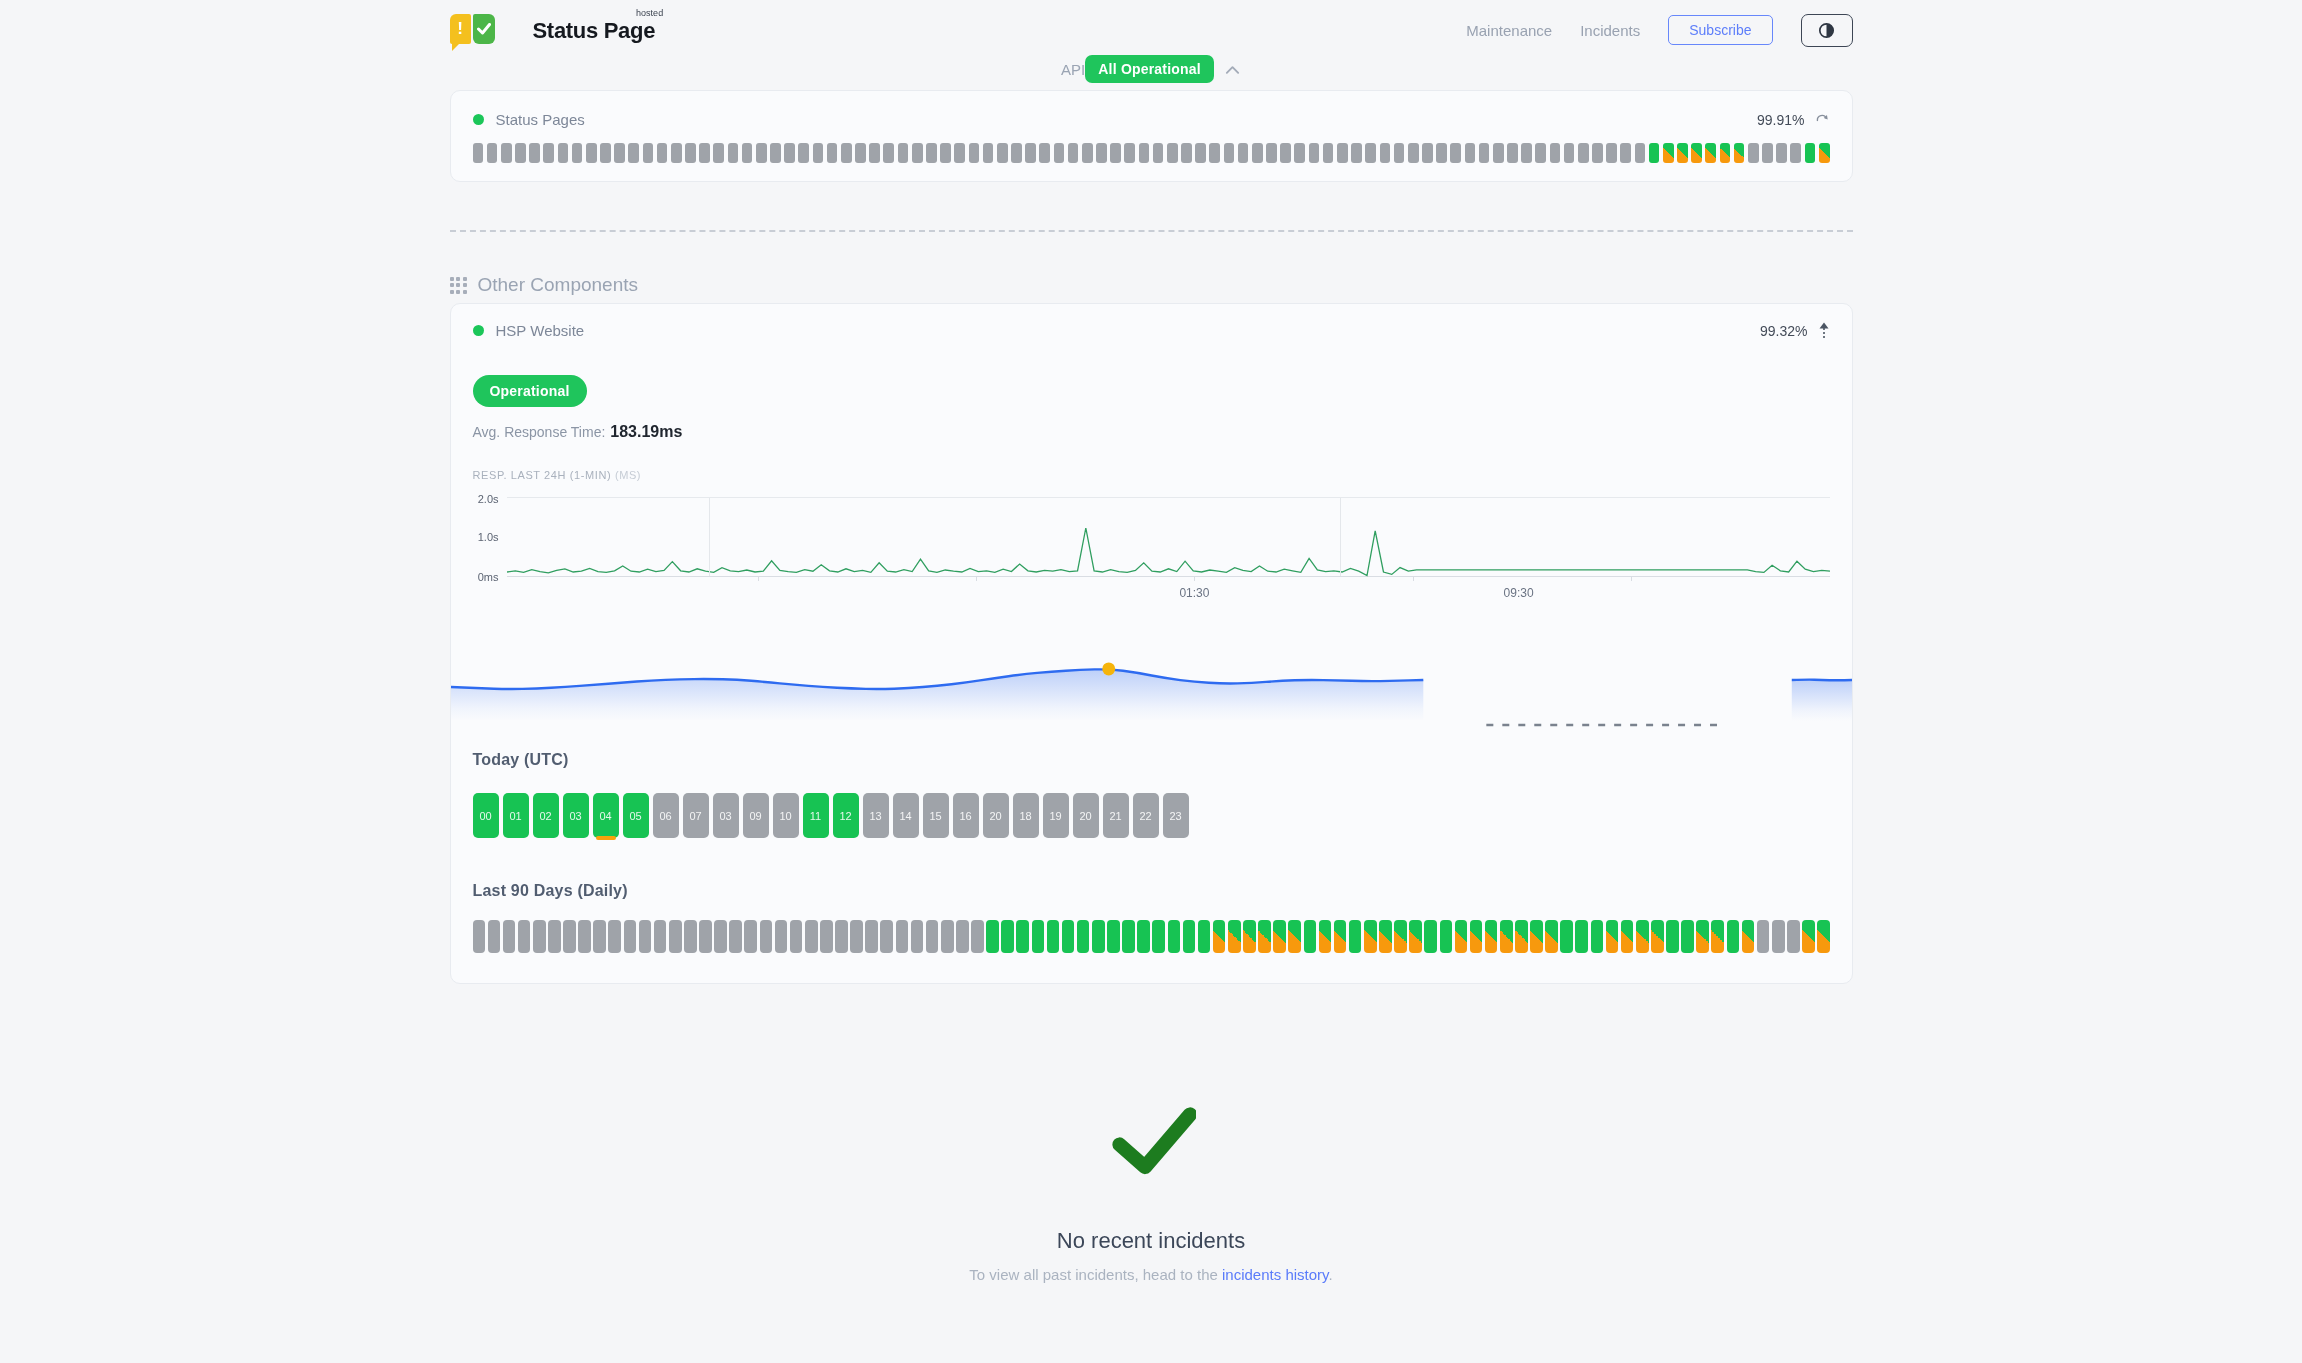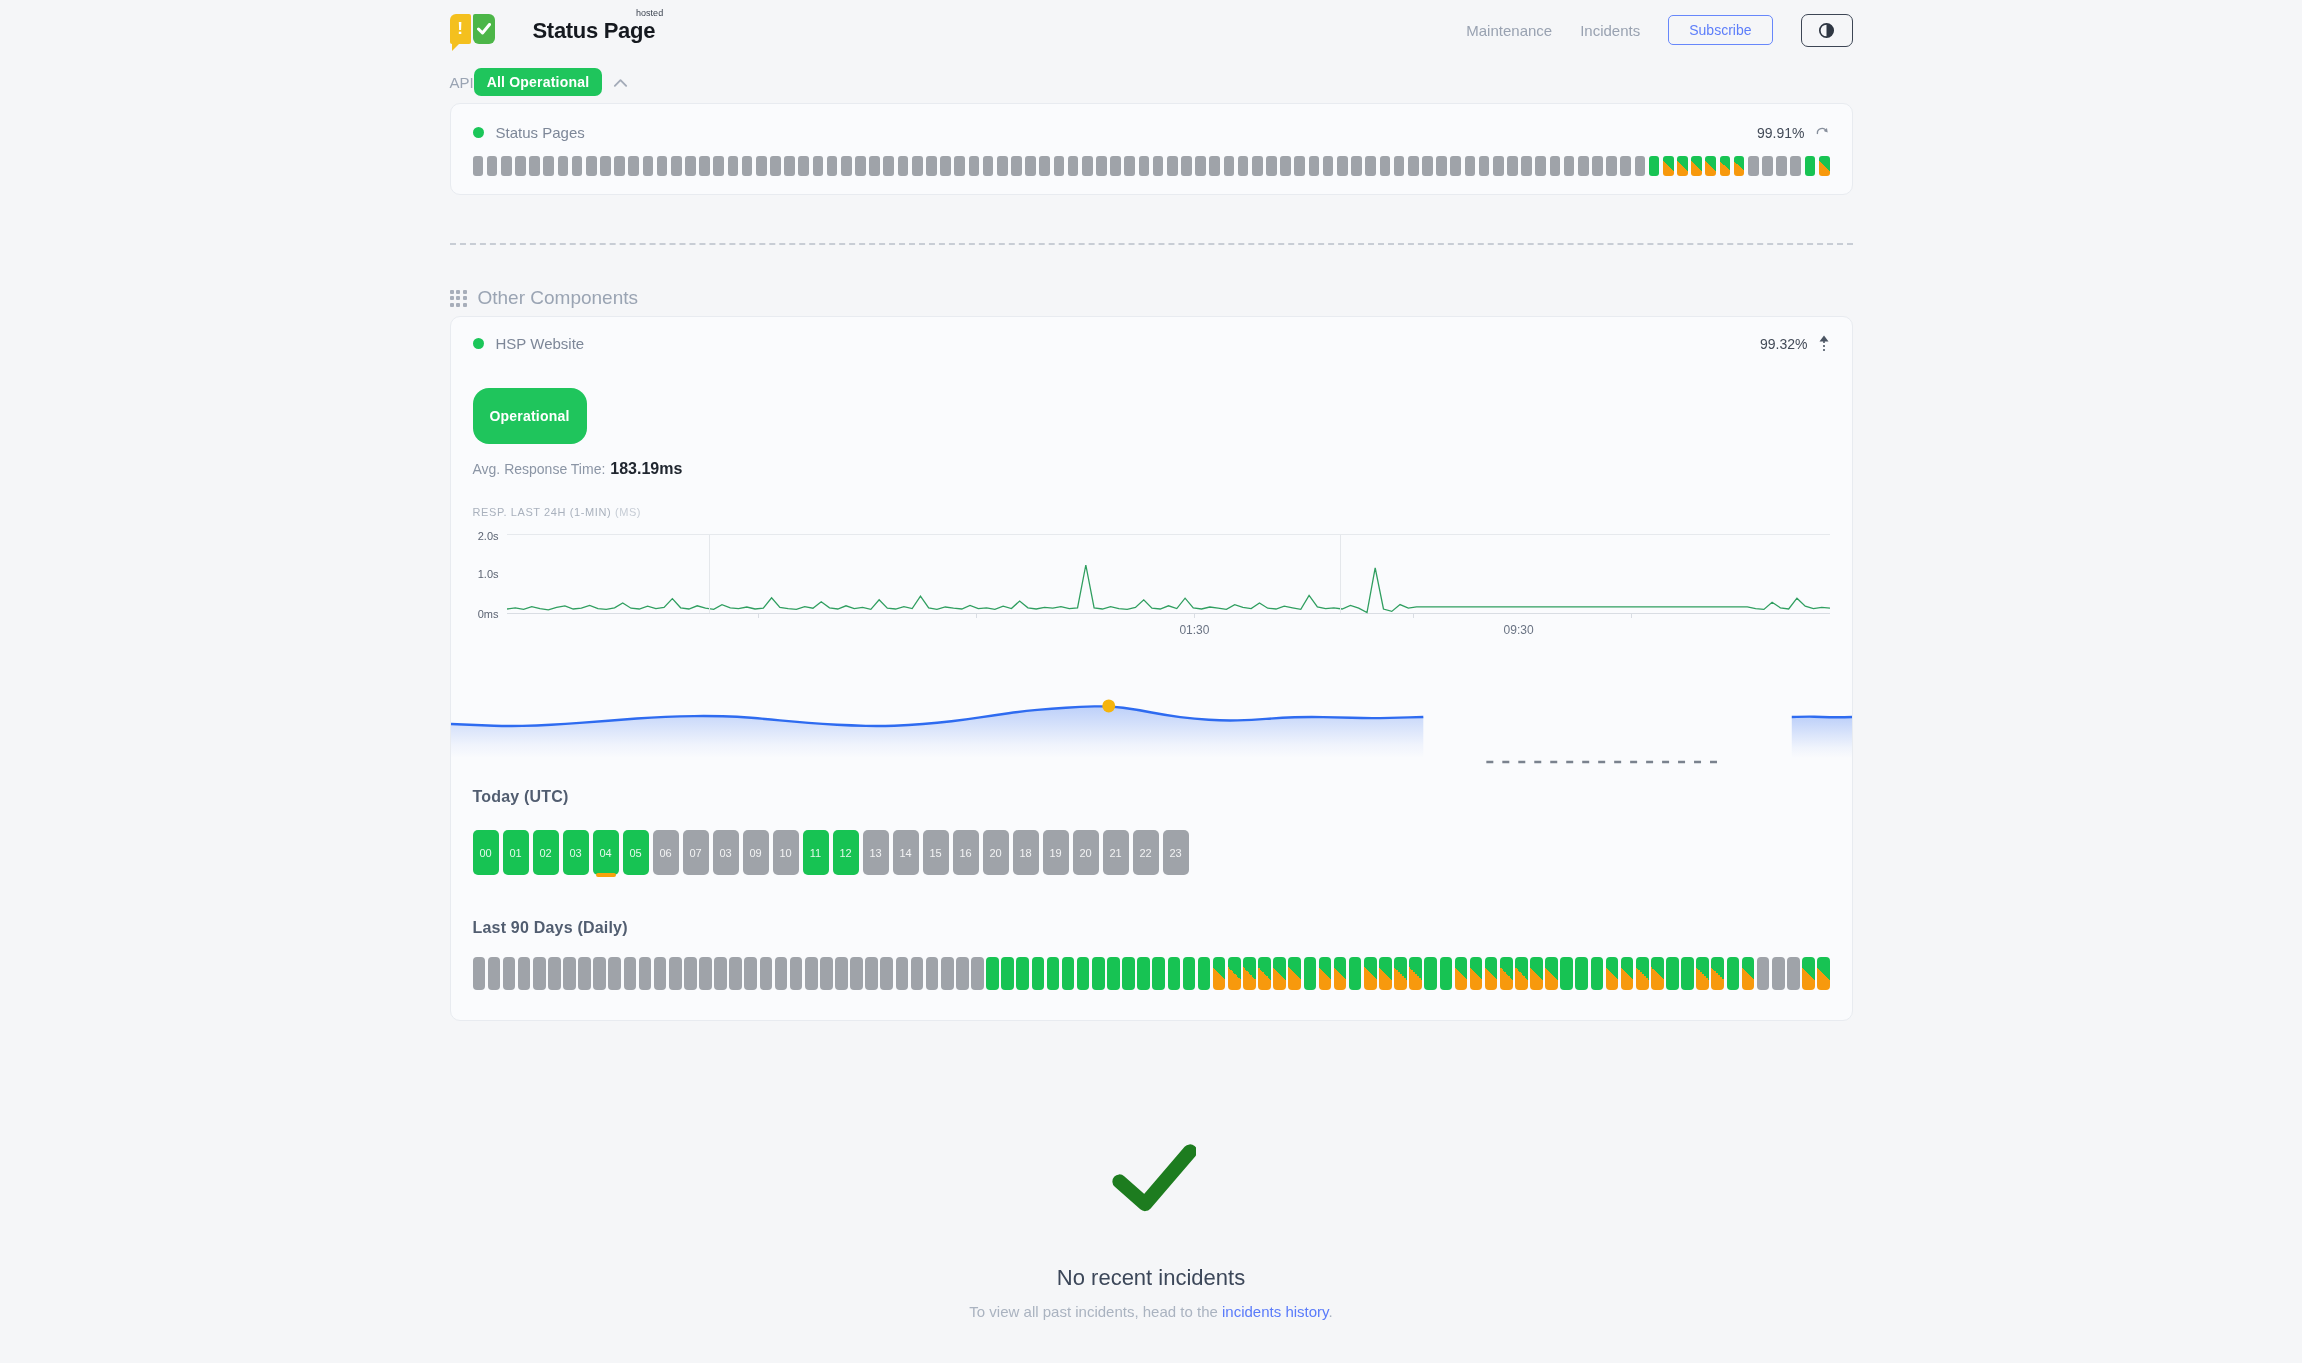--- a/index.html
+++ b/index.html
@@ -25,21 +25,21 @@
   .brand-title { font-size:22px; font-weight:bold; color:#15191f; letter-spacing:-0.3px;margin-left:28px; }
   .brand-sup { position:absolute; top:-4px; right:-8px; font-size:9px; color:#3c4450; font-weight:normal; }
   .nav { display:flex; align-items:center; gap:28px; }
   .nav-link { font-size:15px; color:#99a2b1; cursor:pointer; }
   .btn-subscribe { font-size:14px; color:#5d7efa; border:1.5px solid #6787fb; background:transparent;
                    border-radius:5px; padding:6px 20px; cursor:pointer; font-family:inherit; }
   .btn-theme { width:52px; height:33px; border:1.5px solid #3d4655; background:transparent;
                border-radius:7px; cursor:pointer; display:flex; align-items:center; justify-content:center; }
 
   
-  .topline { display:flex; align-items:center; justify-content:flex-start; margin-top:20px; }
+  .topline { display:flex; align-items:center; justify-content:center; margin-top:7px; }
   .section-label { font-size:15px; color:#9aa4b3; }
   .overall { display:flex; align-items:center; gap:10px; }
   .badge-overall { background:#1fc55c; color:#fff; font-size:14px; font-weight:bold;
                    padding:6px 13px; border-radius:7px; letter-spacing:0.2px; }
 
   
   .card { background:#fafbfd; border:1px solid #e8ebf0; border-radius:10px; margin-top:7px; }
   .card-api { padding:20px 22px 18px; }
   .comp-row { display:flex; align-items:center; justify-content:space-between; }
   .comp-name { display:flex; align-items:center; gap:12px; font-size:15px; color:#7d8798; }
@@ -64,21 +64,21 @@
   .divider { border:none; border-top:2px dashed #c8cdd5; margin:48px 0 42px; }
 
   .section-head { display:flex; align-items:center; gap:11px; }
   .section-title { font-size:19px; color:#9aa4b3; font-weight:normal; }
   .grid-icon { display:grid; grid-template-columns:repeat(3,4px); gap:2.5px; }
   .grid-icon i { width:4px; height:4px; background:#a7aeba; border-radius:1px; }
 
   .card-comp { padding:18px 0 30px; }
   .pad { padding:0 22px; }
   .pill { display:inline-block; background:#1fc55c; color:#fff; font-size:14px; font-weight:bold;
-          padding:20px 17px; border-radius:16px; margin-top:36px; letter-spacing:0.2px; }
+          padding:8px 17px; border-radius:16px; margin-top:36px; letter-spacing:0.2px; }
   .avg-row { margin-top:16px; font-size:14px; color:#8b95a5; }
   .avg-val { font-size:16px; color:#20262f; font-weight:bold; margin-left:5px; }
   .chart-label { margin-top:28px; font-size:11px; letter-spacing:0.6px; color:#a9b1bd; }
   .chart-label .unit { color:#c6ccd5; }
 
   
   .line-chart { margin-top:16px; display:flex; }
   .lc-ylabels { position:relative; width:34px; height:80px; flex:none; }
   .lc-ylabels span { position:absolute; right:8px; transform:translateY(-50%); font-size:11px; color:#5b6372; }
   .lc-plot { position:relative; flex:1; height:80px; border-top:1px solid #e6e9ed; border-bottom:1px solid #d9dde3; }

